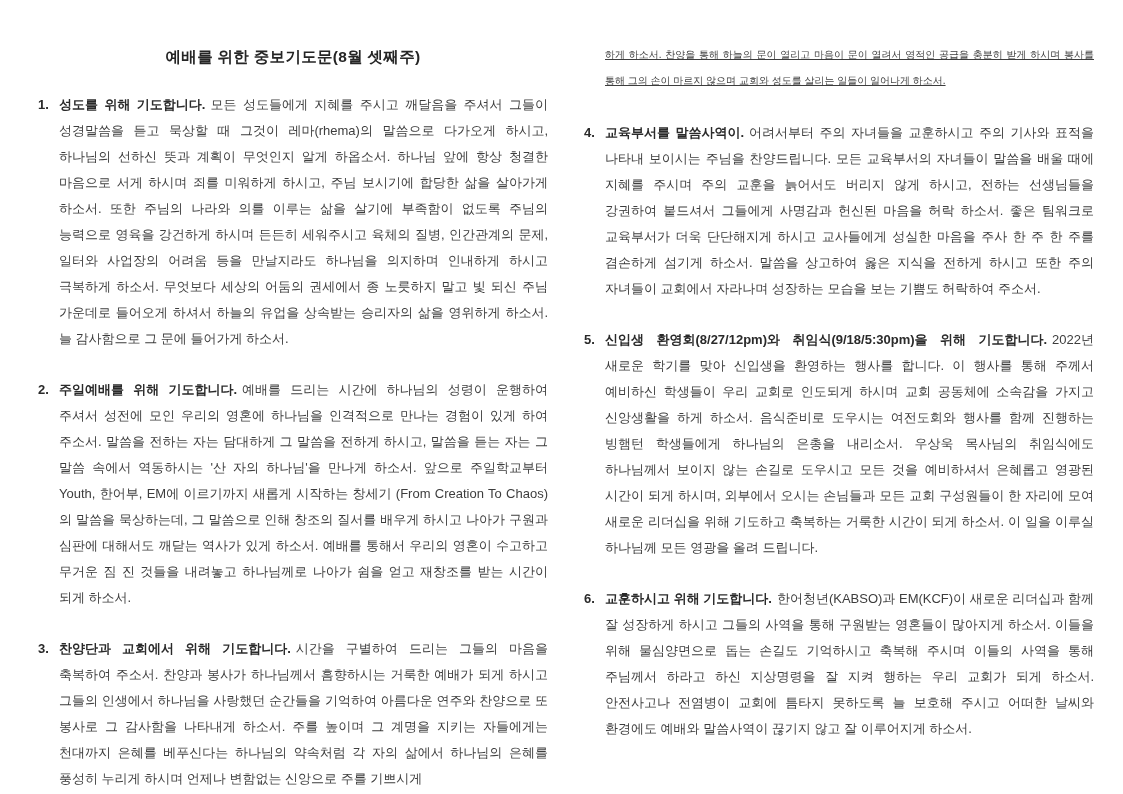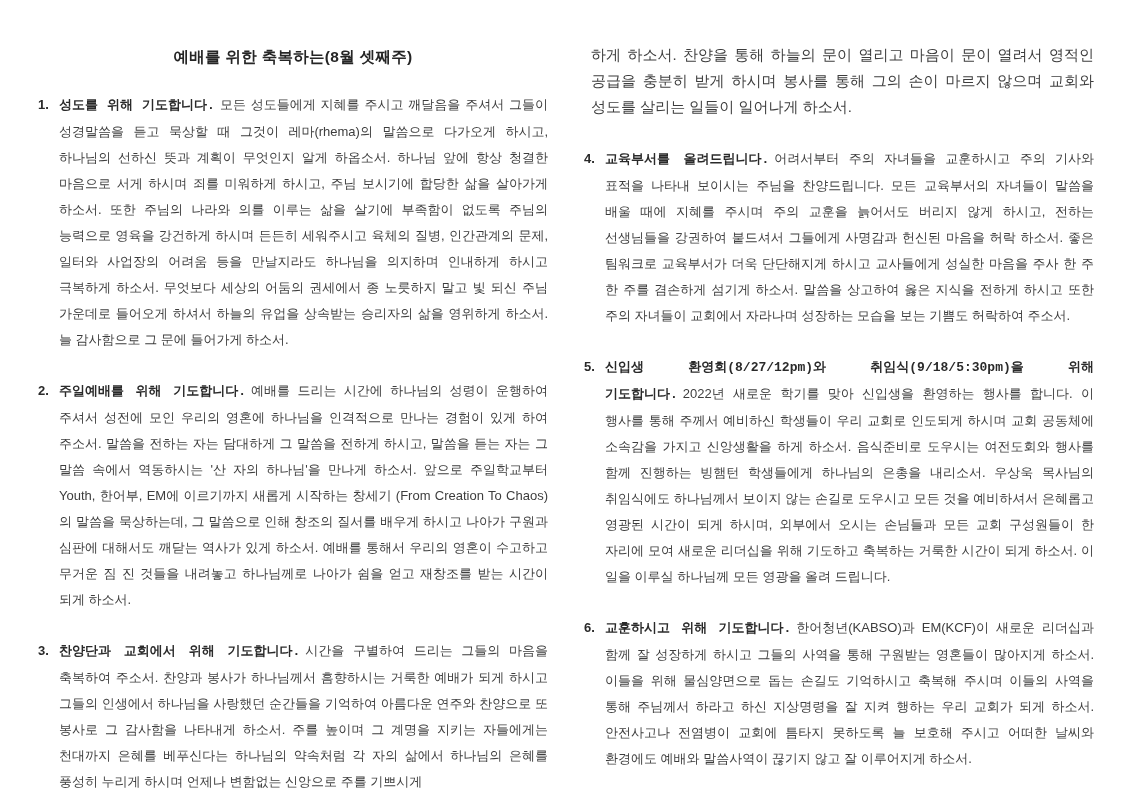--- a/index.html
+++ b/index.html
@@ -39,38 +39,38 @@
   }
   .itext {
     flex: 1;
     text-align: justify;
     word-break: keep-all;
   }
   .lead {
     font-weight: 700;
     color: #2a2a2a;
     margin-right: 5px;
-    font-family: Liberation Mono, monospace;
   }
   .cont {
-    font-size: 15px;
+    font-size: 10px;
     line-height: 26px;
     text-align: justify;
     word-break: keep-all;
-    margin: 0 0 26px 7px;
+    margin: 0 0 26px 21px;
+    text-decoration: underline;
   }
 </style>
 </head>
 <body>
 
 <div class="page">
 
   <div class="col">
 
-    <div class="doc-title">예배를 위한 축복하는(8월 셋째주)</div>
+    <div class="doc-title">예배를 위한 중보기도문(8월 셋째주)</div>
 
     <div class="item">
       <span class="num">1.</span>
       <p class="itext"><b class="lead">성도를 위해 기도합니다.</b><span>모든 성도들에게 지혜를 주시고 깨달음을 주셔서 그들이 성경말씀을 듣고 묵상할 때 그것이 레마(rhema)의 말씀으로 다가오게 하시고, 하나님의 선하신 뜻과 계획이 무엇인지 알게 하옵소서. 하나님 앞에 항상 청결한 마음으로 서게 하시며 죄를 미워하게 하시고, 주님 보시기에 합당한 삶을 살아가게 하소서. 또한 주님의 나라와 의를 이루는 삶을 살기에 부족함이 없도록 주님의 능력으로 영육을 강건하게 하시며 든든히 세워주시고 육체의 질병, 인간관계의 문제, 일터와 사업장의 어려움 등을 만날지라도 하나님을 의지하며 인내하게 하시고 극복하게 하소서. 무엇보다 세상의 어둠의 권세에서 종 노릇하지 말고 빛 되신 주님 가운데로 들어오게 하셔서 하늘의 유업을 상속받는 승리자의 삶을 영위하게 하소서. 늘 감사함으로 그 문에 들어가게 하소서.</span></p>
     </div>
 
     <div class="item">
       <span class="num">2.</span>
       <p class="itext"><b class="lead">주일예배를 위해 기도합니다.</b><span>예배를 드리는 시간에 하나님의 성령이 운행하여 주셔서 성전에 모인 우리의 영혼에 하나님을 인격적으로 만나는 경험이 있게 하여 주소서. 말씀을 전하는 자는 담대하게 그 말씀을 전하게 하시고, 말씀을 듣는 자는 그 말씀 속에서 역동하시는 '산 자의 하나님'을 만나게 하소서. 앞으로 주일학교부터 Youth, 한어부, EM에 이르기까지 새롭게 시작하는 창세기 (From Creation To Chaos)의 말씀을 묵상하는데, 그 말씀으로 인해 창조의 질서를 배우게 하시고 나아가 구원과 심판에 대해서도 깨닫는 역사가 있게 하소서. 예배를 통해서 우리의 영혼이 수고하고 무거운 짐 진 것들을 내려놓고 하나님께로 나아가 쉼을 얻고 재창조를 받는 시간이 되게 하소서.</span></p>
     </div>
@@ -81,21 +81,21 @@
     </div>
 
   </div>
 
   <div class="col">
 
     <p class="cont">하게 하소서. 찬양을 통해 하늘의 문이 열리고 마음이 문이 열려서 영적인 공급을 충분히 받게 하시며 봉사를 통해 그의 손이 마르지 않으며 교회와 성도를 살리는 일들이 일어나게 하소서.</p>
 
     <div class="item">
       <span class="num">4.</span>
-      <p class="itext"><b class="lead">교육부서를 올려드립니다.</b><span>어려서부터 주의 자녀들을 교훈하시고 주의 기사와 표적을 나타내 보이시는 주님을 찬양드립니다. 모든 교육부서의 자녀들이 말씀을 배울 때에 지혜를 주시며 주의 교훈을 늙어서도 버리지 않게 하시고, 전하는 선생님들을 강권하여 붙드셔서 그들에게 사명감과 헌신된 마음을 허락 하소서. 좋은 팀워크로 교육부서가 더욱 단단해지게 하시고 교사들에게 성실한 마음을 주사 한 주 한 주를 겸손하게 섬기게 하소서. 말씀을 상고하여 옳은 지식을 전하게 하시고 또한 주의 자녀들이 교회에서 자라나며 성장하는 모습을 보는 기쁨도 허락하여 주소서.</span></p>
+      <p class="itext"><b class="lead">교육부서를 말씀사역이.</b><span>어려서부터 주의 자녀들을 교훈하시고 주의 기사와 표적을 나타내 보이시는 주님을 찬양드립니다. 모든 교육부서의 자녀들이 말씀을 배울 때에 지혜를 주시며 주의 교훈을 늙어서도 버리지 않게 하시고, 전하는 선생님들을 강권하여 붙드셔서 그들에게 사명감과 헌신된 마음을 허락 하소서. 좋은 팀워크로 교육부서가 더욱 단단해지게 하시고 교사들에게 성실한 마음을 주사 한 주 한 주를 겸손하게 섬기게 하소서. 말씀을 상고하여 옳은 지식을 전하게 하시고 또한 주의 자녀들이 교회에서 자라나며 성장하는 모습을 보는 기쁨도 허락하여 주소서.</span></p>
     </div>
 
     <div class="item">
       <span class="num">5.</span>
       <p class="itext"><b class="lead">신입생 환영회(8/27/12pm)와 취임식(9/18/5:30pm)을 위해 기도합니다.</b><span>2022년 새로운 학기를 맞아 신입생을 환영하는 행사를 합니다. 이 행사를 통해 주께서 예비하신 학생들이 우리 교회로 인도되게 하시며 교회 공동체에 소속감을 가지고 신앙생활을 하게 하소서. 음식준비로 도우시는 여전도회와 행사를 함께 진행하는 빙햄턴 학생들에게 하나님의 은총을 내리소서. 우상욱 목사님의 취임식에도 하나님께서 보이지 않는 손길로 도우시고 모든 것을 예비하셔서 은혜롭고 영광된 시간이 되게 하시며, 외부에서 오시는 손님들과 모든 교회 구성원들이 한 자리에 모여 새로운 리더십을 위해 기도하고 축복하는 거룩한 시간이 되게 하소서. 이 일을 이루실 하나님께 모든 영광을 올려 드립니다.</span></p>
     </div>
 
     <div class="item">
       <span class="num">6.</span>
       <p class="itext"><b class="lead">교훈하시고 위해 기도합니다.</b><span>한어청년(KABSO)과 EM(KCF)이 새로운 리더십과 함께 잘 성장하게 하시고 그들의 사역을 통해 구원받는 영혼들이 많아지게 하소서. 이들을 위해 물심양면으로 돕는 손길도 기억하시고 축복해 주시며 이들의 사역을 통해 주님께서 하라고 하신 지상명령을 잘 지켜 행하는 우리 교회가 되게 하소서. 안전사고나 전염병이 교회에 틈타지 못하도록 늘 보호해 주시고 어떠한 날씨와 환경에도 예배와 말씀사역이 끊기지 않고 잘 이루어지게 하소서.</span></p>

